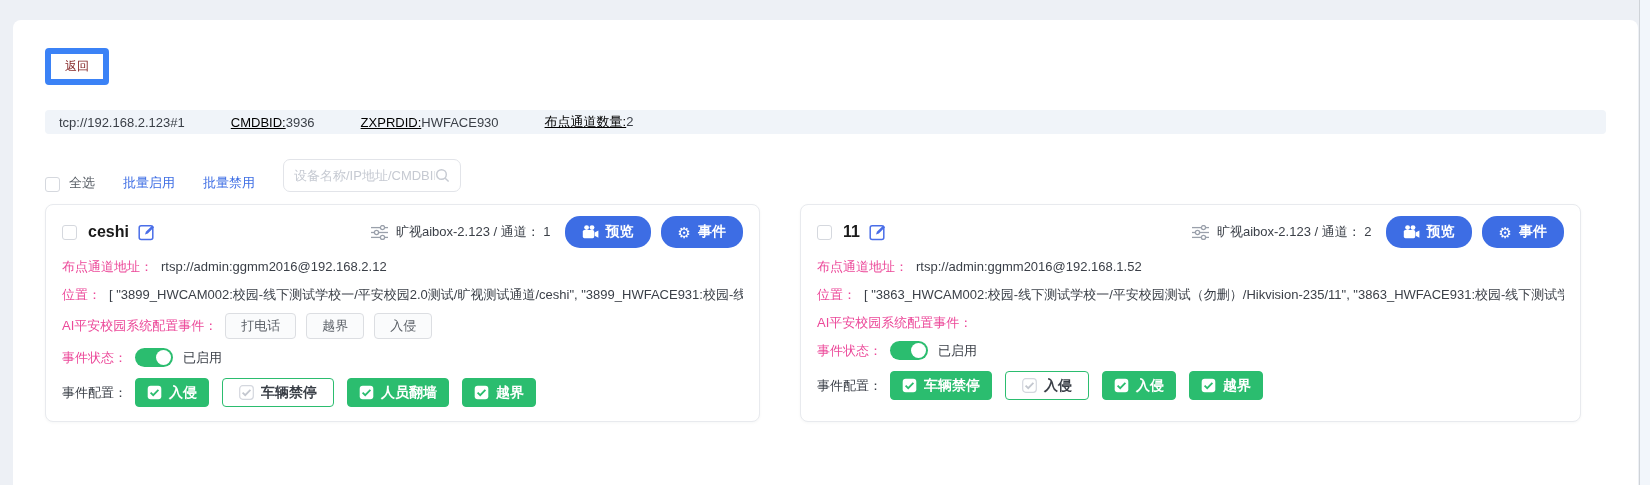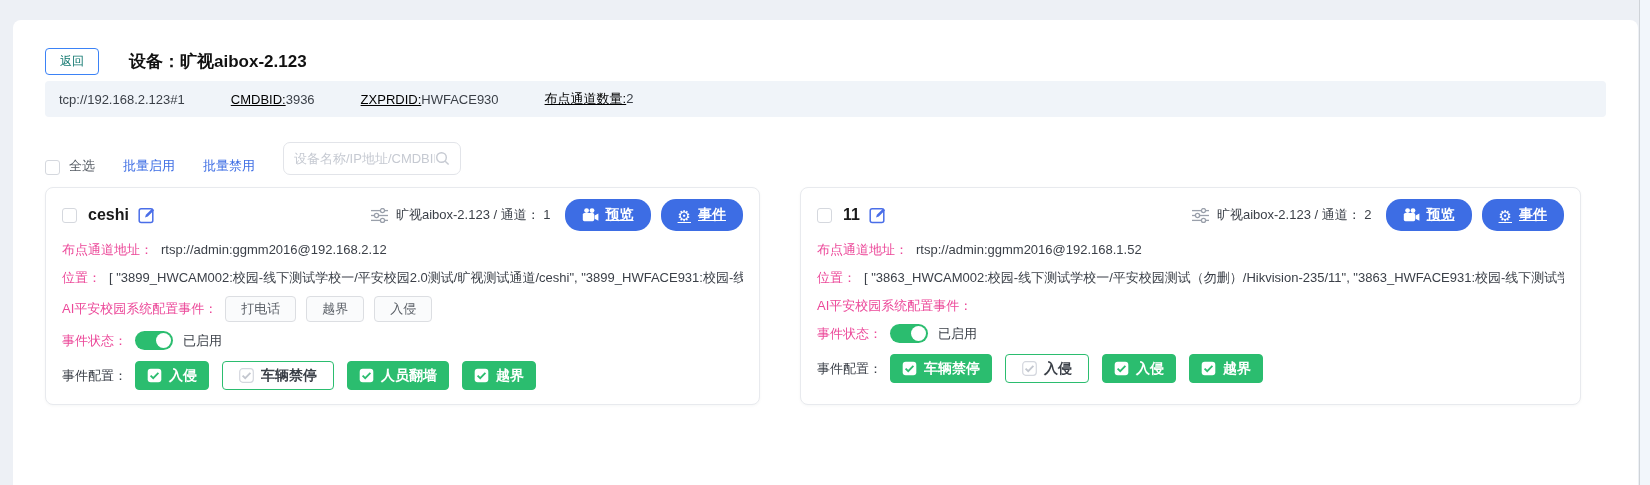--- a/index.html
+++ b/index.html
@@ -5,25 +5,25 @@
   * { margin:0; padding:0; box-sizing:border-box; }
   html,body { width:1650px; height:485px; overflow:hidden; }
   body { background:#edf0f5; font-family:"Liberation Sans","DejaVu Sans",sans-serif; color:#333; font-size:13px; }
 
   .scroll-strip { position:fixed; top:0; right:0; width:11px; height:100%; background:#f2f6fb; border-left:1px solid #cfd3d8; }
 
   .panel { position:absolute; left:13px; top:20px; width:1625px; height:480px; background:#fff; border-radius:8px; padding:28px 32px 0 32px; }
 
   
   .hdr { display:flex; align-items:center; }
-  .btn-back { padding:4px 14px; font-size:12px; color:#0f766e; background:#fff; border:1px solid #3b82f6; border-radius:4px; cursor:pointer; }
+  .btn-back { padding:4px 14px; font-size:12px; color:#7f1d1d; background:#fff; border:6px solid #3b82f6; border-radius:4px; cursor:pointer; }
   .page-title { margin-left:30px; font-size:17px; font-weight:bold; color:#111; }
 
   
-  .info-bar { margin-top:6px; height:36px; background:#f0f4f9; border-radius:4px; display:flex; align-items:center; padding:0 14px; gap:46px; }
+  .info-bar { margin-top:25px; height:24px; background:#f0f4f9; border-radius:4px; display:flex; align-items:center; padding:0 14px; gap:46px; }
   .info-item { white-space:nowrap; }
   .info-lbl { color:#000000;text-decoration:underline; }
   .info-val { color:#3a3f47; }
 
   
   .toolbar { margin-top:25px; display:flex; align-items:flex-end; }
   .checkbox { display:inline-block; width:15px; height:15px; border:1px solid #d5d8de; border-radius:3px; background:#fff; cursor:pointer; flex:none; }
   .select-all-lbl { margin-left:9px; color:#555b63; }
   .lnk { color:#3d6de4; margin-left:28px; cursor:pointer; font-size:13px; }
   .search-box { margin-left:28px; width:178px; height:33px; border:1px solid #e2e4e9; border-radius:7px; display:flex; align-items:center; padding:0 10px; background:#fff; }
@@ -35,21 +35,21 @@
   .card { border:1px solid #e8eaee; border-radius:8px; background:#fff; padding:11px 16px 14px 16px; box-shadow:0 1px 3px rgba(30,40,60,.04); }
   .card.c1 { width:715px; flex:none; }
   .card.c2 { width:781px; flex:none; }
 
   .card-hdr { display:flex; align-items:center; }
   .card-title { margin-left:11px; font-size:16px; font-weight:bold; color:#1a1a1a; }
   .edit-icon { margin-left:9px; cursor:pointer; display:inline-flex; }
   .spacer { flex:1; }
   .sliders-icon { display:inline-flex; margin-right:8px; cursor:pointer; }
   .device-text { color:#3a3f47; font-size:13px; margin-right:14px; white-space:nowrap; }
-  .btn-blue { display:inline-flex; align-items:center; gap:7px; background:#3d6de4; color:#fff; border:none; border-radius:15px; height:30px; padding:16px 17px; font-size:14px; font-weight:bold; cursor:pointer; font-family:inherit;text-decoration:underline; }
+  .btn-blue { display:inline-flex; align-items:center; gap:7px; background:#3d6de4; color:#fff; border:none; border-radius:15px; height:30px; padding:16px 17px; font-size:14px; font-weight:bold; cursor:pointer; font-family:inherit; }
   .btn-blue + .btn-blue { margin-left:10px; }
   .gear-glyph { font-size:15px; line-height:1; }
 
   .row { margin-top:9px; display:flex; align-items:center; min-height:19px; }
   .row .lbl { color:#ec4899; white-space:nowrap; flex:none; }
   .row .lbl.dark { color:#3a3f47; }
   .row .val { color:#3a3f47; margin-left:8px; white-space:nowrap; overflow:hidden; }
 
   .tags { display:inline-flex; gap:10px; margin-left:8px;justify-content:space-between; }
   .tag { display:inline-block; border:1px solid #dcdee2; background:#fafbfc; color:#5a5f66; border-radius:4px; padding:3px 15px; font-size:13px; }
@@ -66,21 +66,20 @@
 </style>
 </head>
 <body>
 
 <div class="scroll-strip"></div>
 
 <div class="panel">
 
   <div class="hdr">
     <button class="btn-back">返回</button>
-    <span class="page-title">设备：旷视aibox-2.123</span>
   </div>
 
   <div class="info-bar">
     <span class="info-item info-val">tcp://192.168.2.123#1</span>
     <span class="info-item"><span class="info-lbl">CMDBID:</span><span class="info-val">3936</span></span>
     <span class="info-item"><span class="info-lbl">ZXPRDID:</span><span class="info-val">HWFACE930</span></span>
     <span class="info-item"><span class="info-lbl">布点通道数量:</span><span class="info-val">2</span></span>
   </div>
 
   <div class="toolbar">

